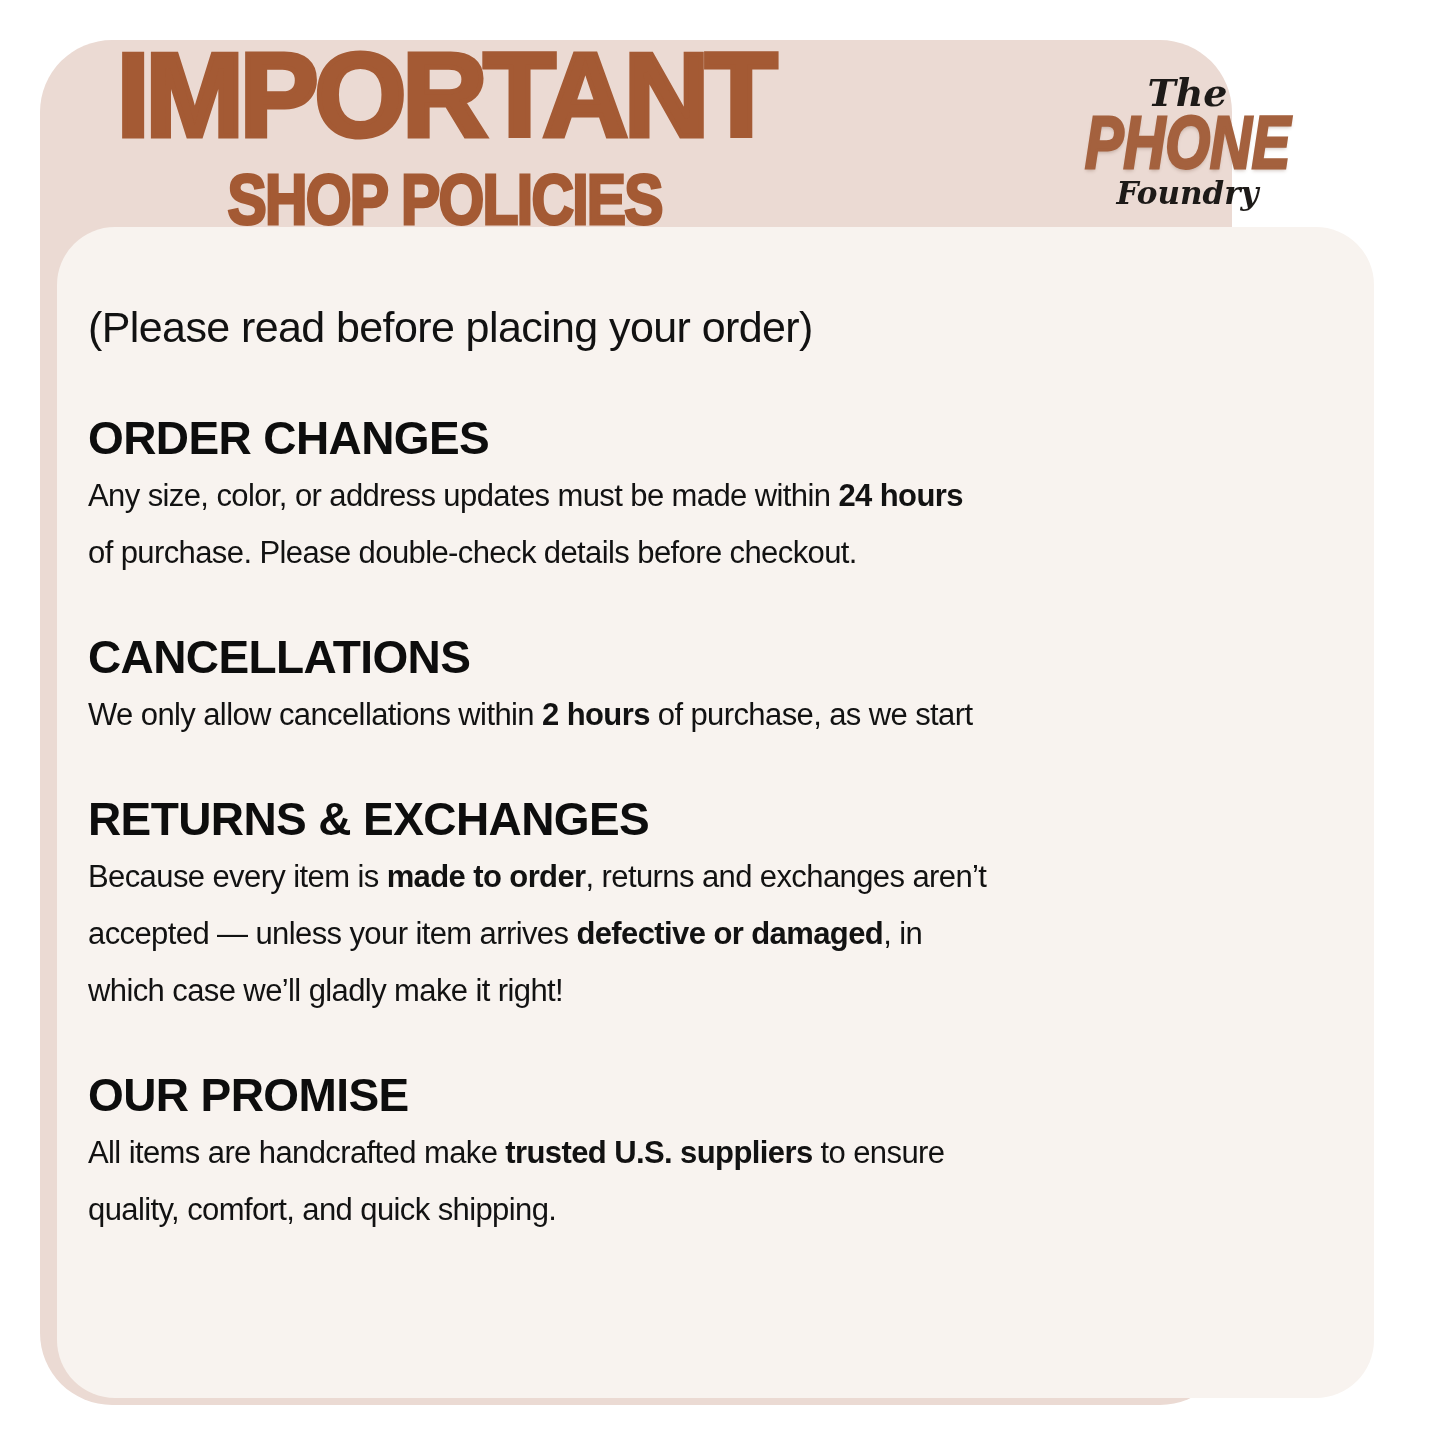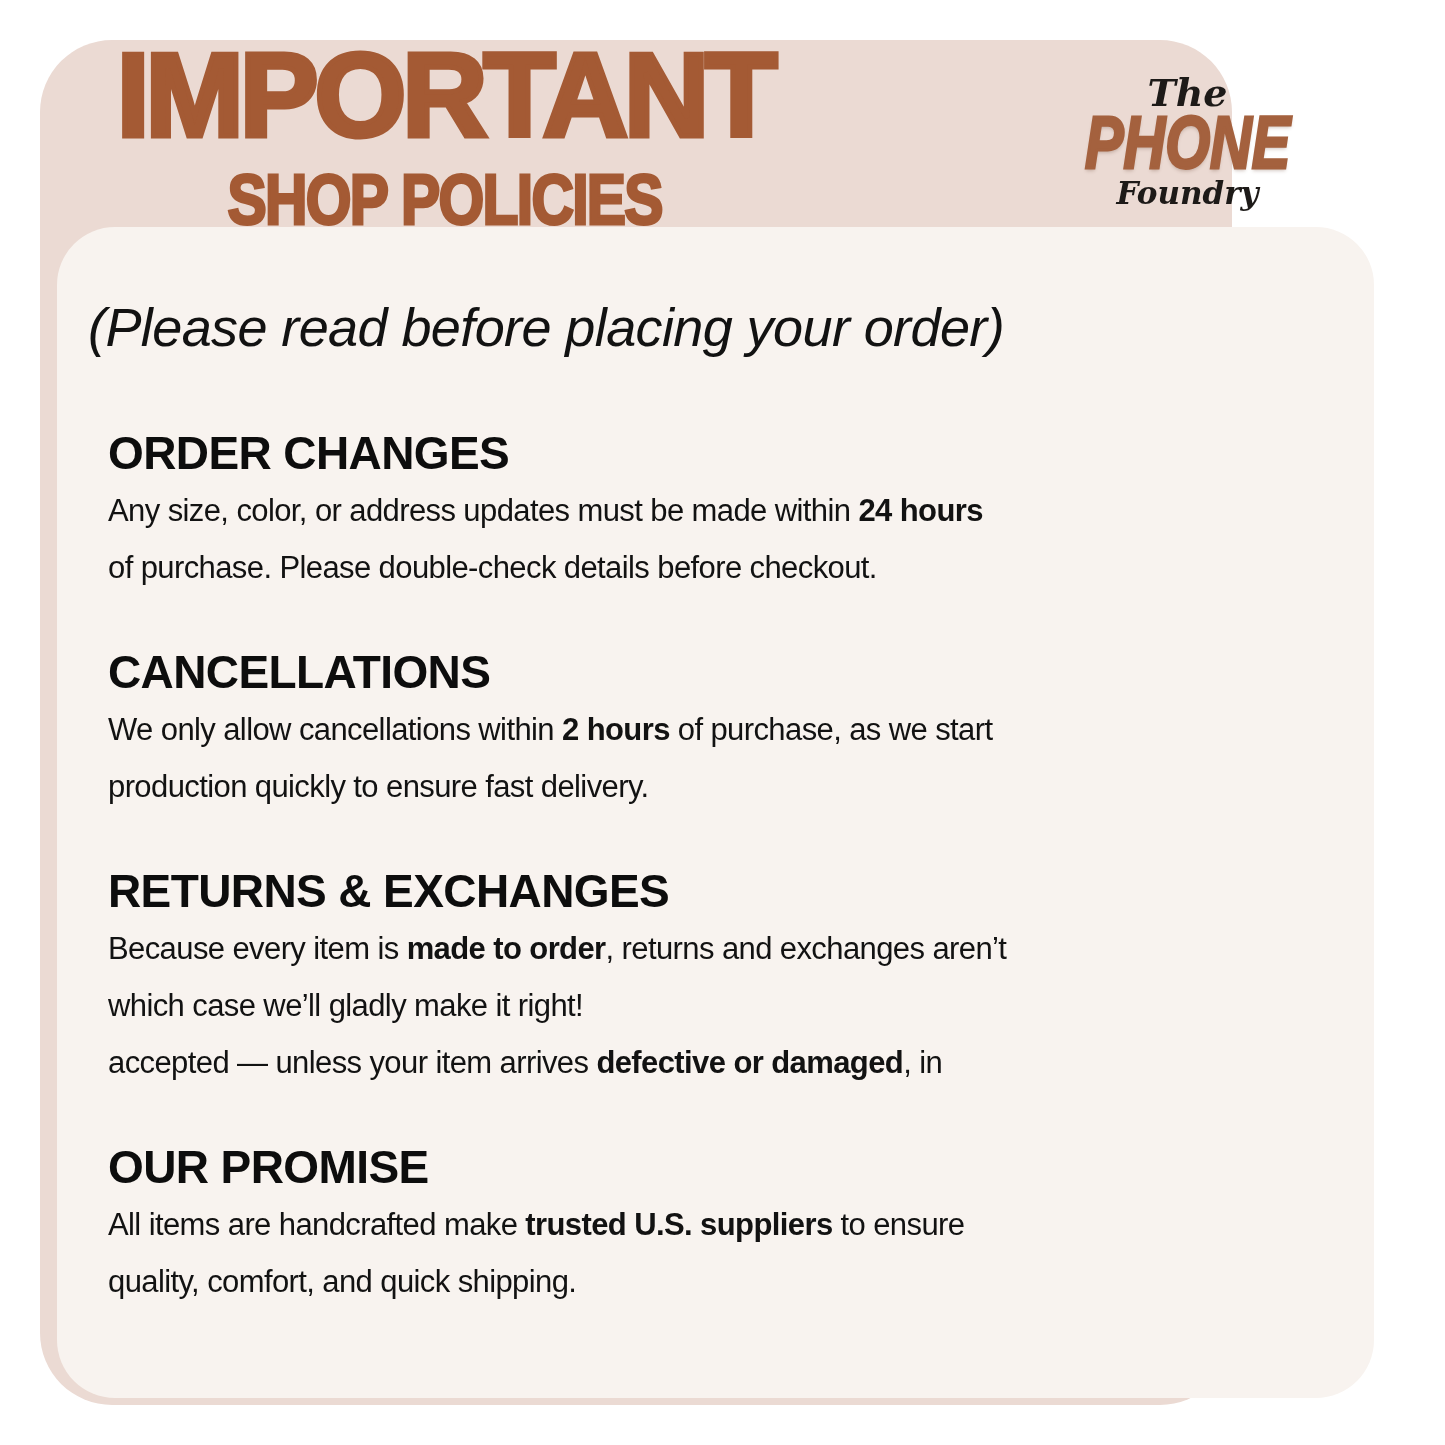--- a/index.html
+++ b/index.html
@@ -49,24 +49,24 @@
     font-size:31px;line-height:35px;margin-top:-4px;color:var(--logo-dark,#1d1a18);
   }
 
   
   .panel{
     position:absolute;left:17px;top:187px;width:1317px;height:1171px;
     background:var(--panel_bg);border-radius:58px;
     padding:72px 20px 0 31px;color:var(--text);
   }
   .intro{
-    font-style:italic;font-size:54px;line-height:57px;letter-spacing:-0.6px;
-    margin-bottom:69px;white-space:nowrap;
+    font-size:43px;line-height:57px;letter-spacing:-0.6px;
+    margin-bottom:54px;white-space:nowrap;
   }
-  .section{margin-bottom:48px;margin-left:20px;}
+  .section{margin-bottom:48px;}
   .heading{
     font-size:46px;line-height:57px;font-weight:bold;letter-spacing:-0.6px;
     color:#0d0d0d;white-space:nowrap;
   }
   .line{
     font-size:31px;line-height:57px;letter-spacing:-0.6px;white-space:nowrap;
   }
   .seg{white-space:pre;}
   .seg.bold{font-weight:bold;}
 </style>
@@ -91,27 +91,26 @@
     <p class="intro">(Please read before placing your order)</p>
     <div id="sections">
         <section class="section">
           <h2 class="heading">ORDER CHANGES</h2>
           <div class="line"><span class="seg">Any size, color, or address updates must be made within </span><span class="seg bold">24 hours</span></div>
           <div class="line"><span class="seg">of purchase. Please double-check details before checkout.</span></div>
         </section>
         <section class="section">
           <h2 class="heading">CANCELLATIONS</h2>
           <div class="line"><span class="seg">We only allow cancellations within </span><span class="seg bold">2 hours</span><span class="seg"> of purchase, as we start</span></div>
-          <div class="line"><span class="seg">production quickly to ensure fast delivery.</span></div>
         </section>
         <section class="section">
           <h2 class="heading">RETURNS &amp; EXCHANGES</h2>
           <div class="line"><span class="seg">Because every item is </span><span class="seg bold">made to order</span><span class="seg">, returns and exchanges aren’t</span></div>
+          <div class="line"><span class="seg">accepted — unless your item arrives </span><span class="seg bold">defective or damaged</span><span class="seg">, in</span></div>
           <div class="line"><span class="seg">which case we’ll gladly make it right!</span></div>
-          <div class="line"><span class="seg">accepted — unless your item arrives </span><span class="seg bold">defective or damaged</span><span class="seg">, in</span></div>
         </section>
         <section class="section">
           <h2 class="heading">OUR PROMISE</h2>
           <div class="line"><span class="seg">All items are handcrafted make </span><span class="seg bold">trusted U.S. suppliers</span><span class="seg"> to ensure</span></div>
           <div class="line"><span class="seg">quality, comfort, and quick shipping.</span></div>
         </section>
       </div>
   </div>
 
 </div>

